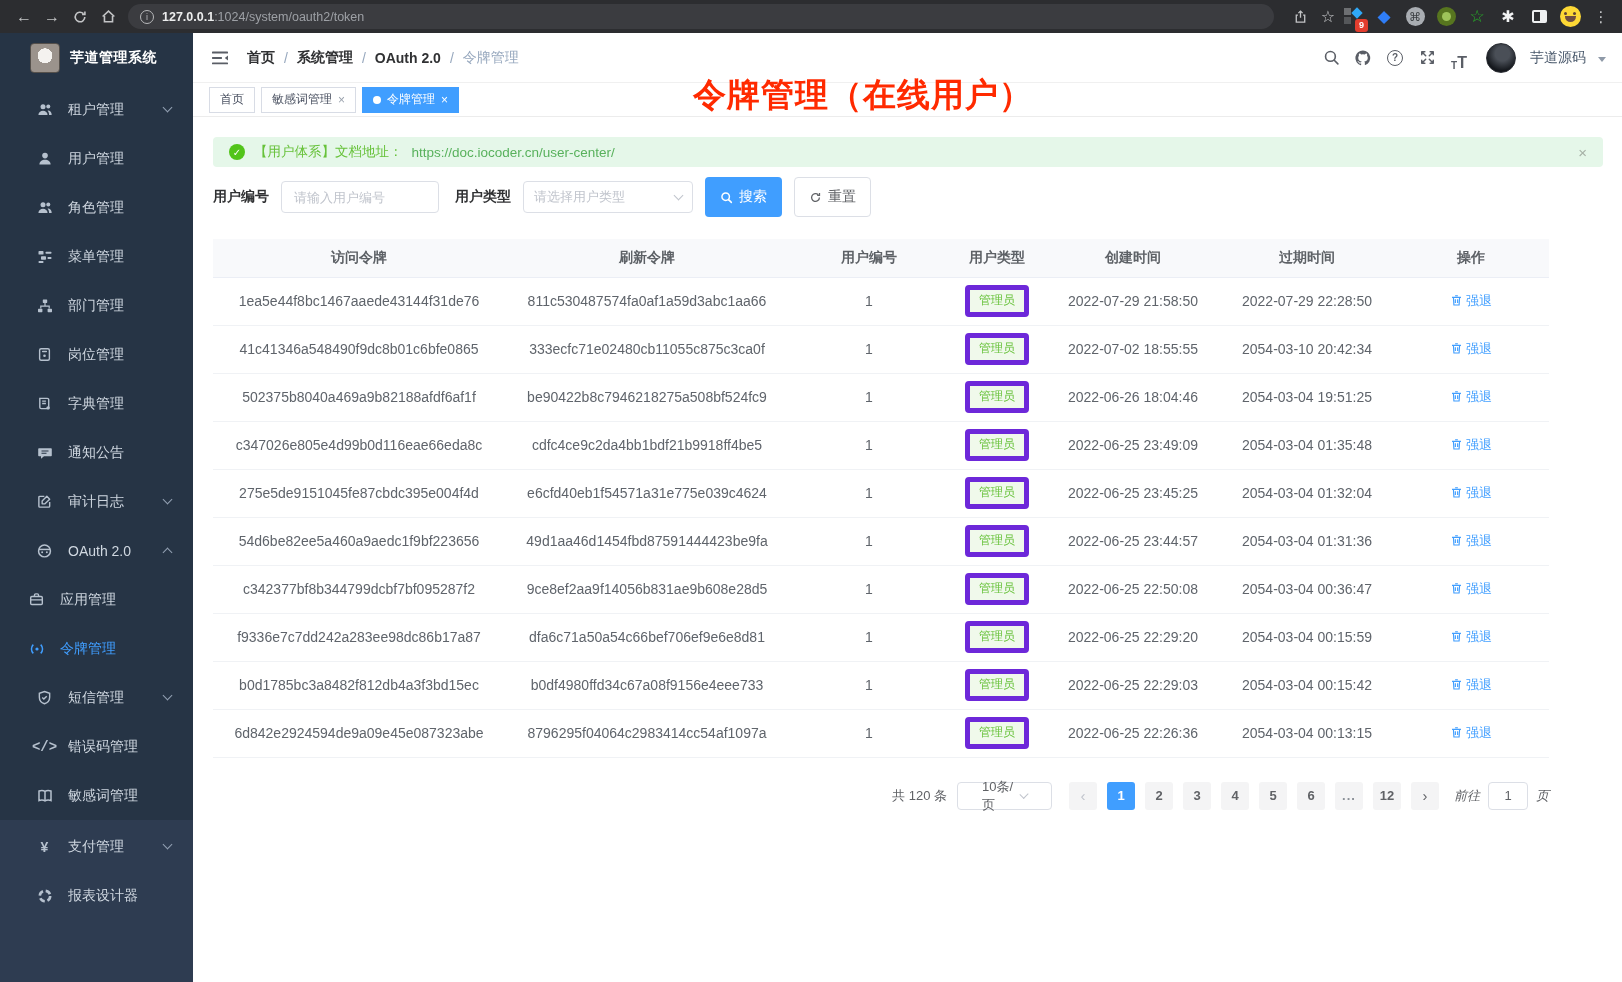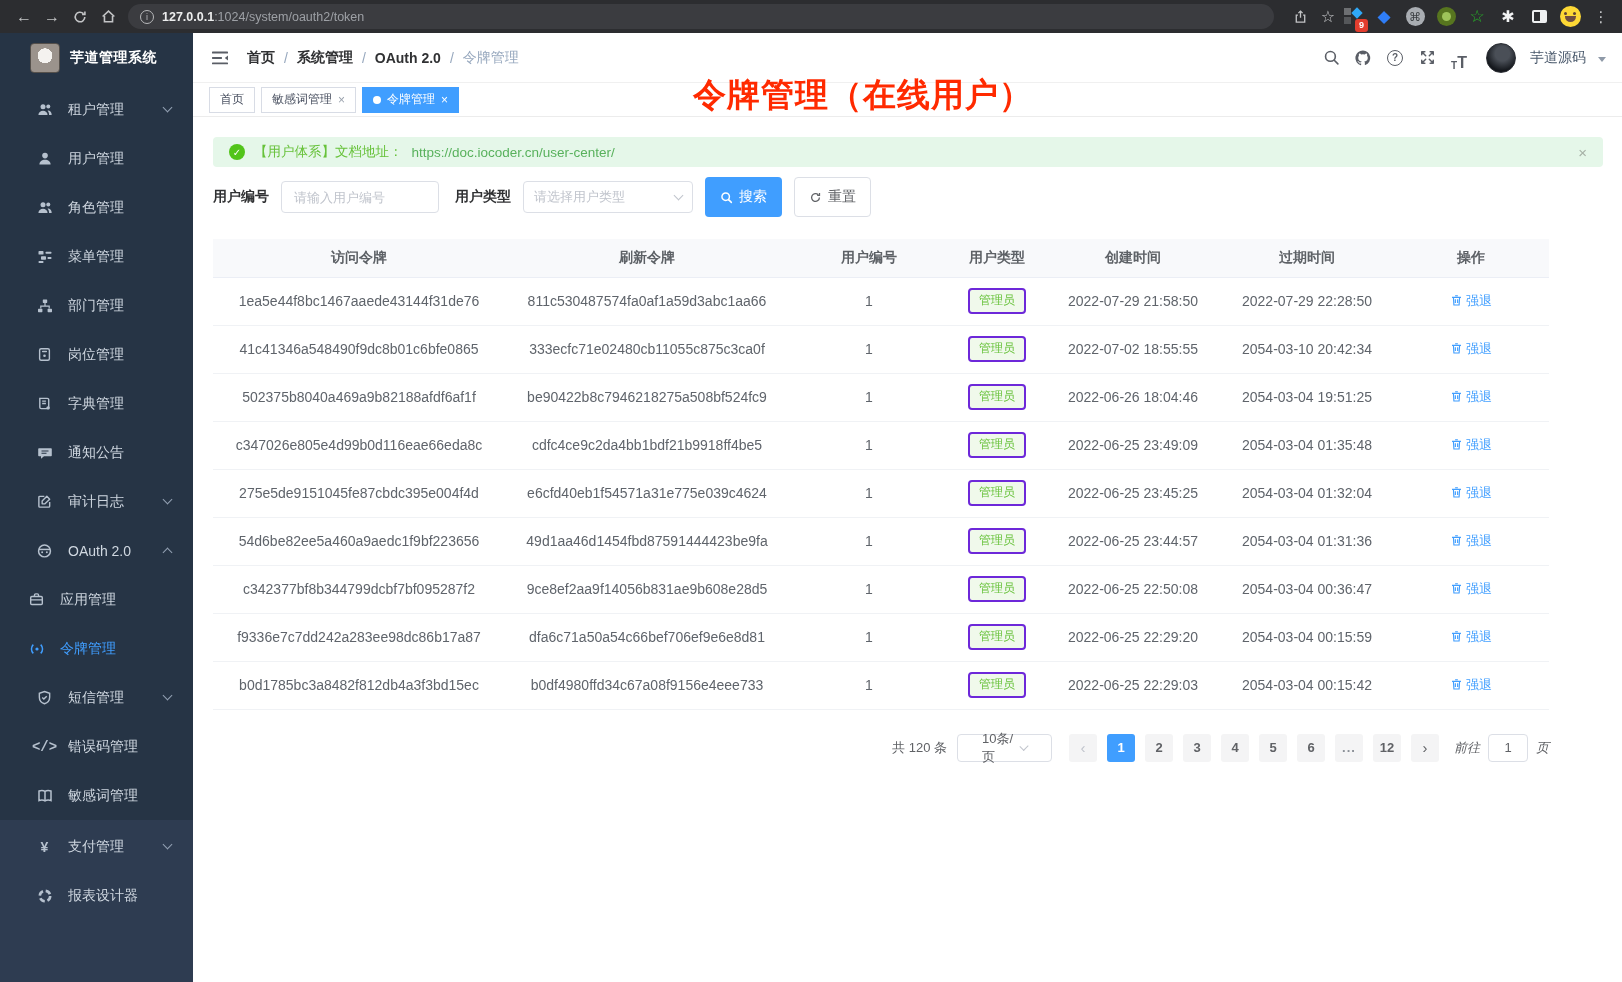--- a/index.html
+++ b/index.html
@@ -120,21 +120,21 @@
   .btn { height:40px; border-radius:4px; display:flex; align-items:center; justify-content:center; gap:6px;
     font-size:14px; cursor:pointer; border:1px solid transparent; padding:0 14px; }
   .btn-primary { background:#409eff; color:#fff; margin-right:12px; }
   .btn-plain { background:#fff; border-color:#dcdfe6; color:#606266; }
 
   .tokens-table { margin-top:22px; width:1336px; border-collapse:collapse; table-layout:fixed; }
   .tokens-table th { height:38px; background:#f8f9fb; color:#5d6166; font-size:14px; font-weight:700;
     border-bottom:1px solid #ebeef5; text-align:center; }
   .tokens-table td { height:48px; color:#5f646b; font-size:14px; text-align:center; border-bottom:1px solid #f0f2f5; }
   .badge { display:inline-block; padding:3px 9px; font-size:12px; color:#67c23a; background:#f0f9eb;
-    border:2px solid #6d28d9; border-radius:4px; line-height:1.3; }
+    border:5px solid #6d28d9; border-radius:4px; line-height:1.3; }
   .kick { color:#409eff; font-size:13px; display:inline-flex; align-items:center; gap:3px; cursor:pointer; text-decoration:none; }
 
   .pager { margin-top:24px; display:flex; align-items:center; justify-content:flex-end; margin-right:54px; gap:0; }
   .pg-total { font-size:13px; color:#606266; margin-right:10px; }
   .pg-size { width:95px; height:28px; border:1px solid #dcdfe6; border-radius:4px; display:flex; align-items:center;
     justify-content:space-between; padding:0 24px; font-size:13px; color:#606266; margin-right:12px; cursor:pointer; }
   .pg-btn { min-width:28px; height:28px; background:#f4f4f5; border-radius:3px; margin:0 5px; font-size:13px; font-weight:700;
     color:#606266; display:flex; align-items:center; justify-content:center; cursor:pointer; border:none; }
   .pg-btn.arrow-prev { color:#c0c4cc; font-size:15px; font-weight:400; }
   .pg-btn.arrow-next { color:#606266; font-size:15px; font-weight:400; }
@@ -647,20 +647,34 @@
               <td><span class="badge">管理员</span></td>
               <td>2022-06-25 22:29:03</td>
               <td>2054-03-04 00:15:42</td>
               <td><a class="kick" href="#">
                     <svg width="13" height="13" viewBox="0 0 16 16" fill="none" stroke="#409eff" stroke-width="1.4">
                       <path d="M2.5 4.2h11M6.3 2.2h3.4M4.2 4.2l.6 9.3h6.4l.6-9.3M6.6 6.6v4.4M9.4 6.6v4.4"></path>
                     </svg>
                     <span>强退</span>
                   </a></td>
             </tr>
+            <tr>
+              <td>6d842e2924594de9a09e45e087323abe</td>
+              <td>8796295f04064c2983414cc54af1097a</td>
+              <td>1</td>
+              <td><span class="badge">管理员</span></td>
+              <td>2022-06-25 22:26:36</td>
+              <td>2054-03-04 00:13:15</td>
+              <td><a class="kick" href="#">
+                    <svg width="13" height="13" viewBox="0 0 16 16" fill="none" stroke="#409eff" stroke-width="1.4">
+                      <path d="M2.5 4.2h11M6.3 2.2h3.4M4.2 4.2l.6 9.3h6.4l.6-9.3M6.6 6.6v4.4M9.4 6.6v4.4"></path>
+                    </svg>
+                    <span>强退</span>
+                  </a></td>
+            </tr>
           </tbody>
         </table>
 
         <div class="pager">
           <span class="pg-total">共 120 条</span>
           <div class="pg-size">
             <span>10条/页</span>
             <span class="sel-chev"></span>
           </div>
           <button class="pg-btn arrow-prev">‹</button>

